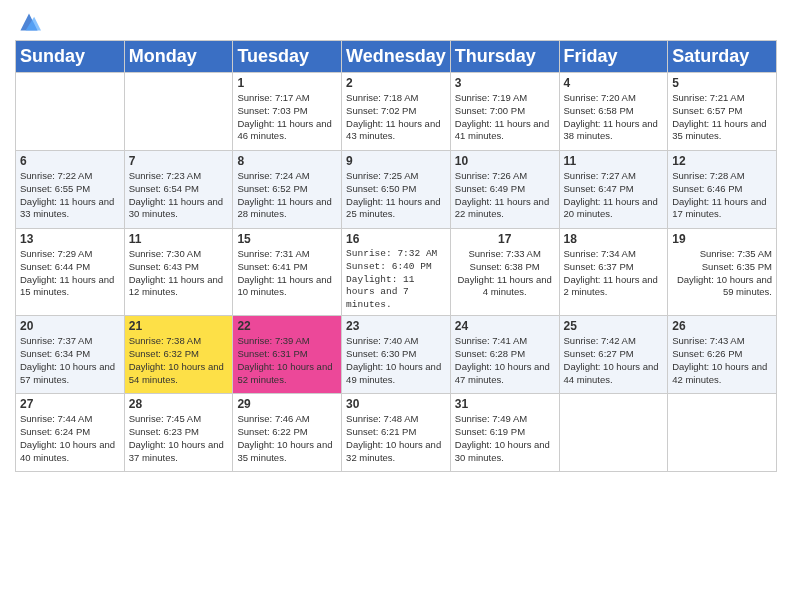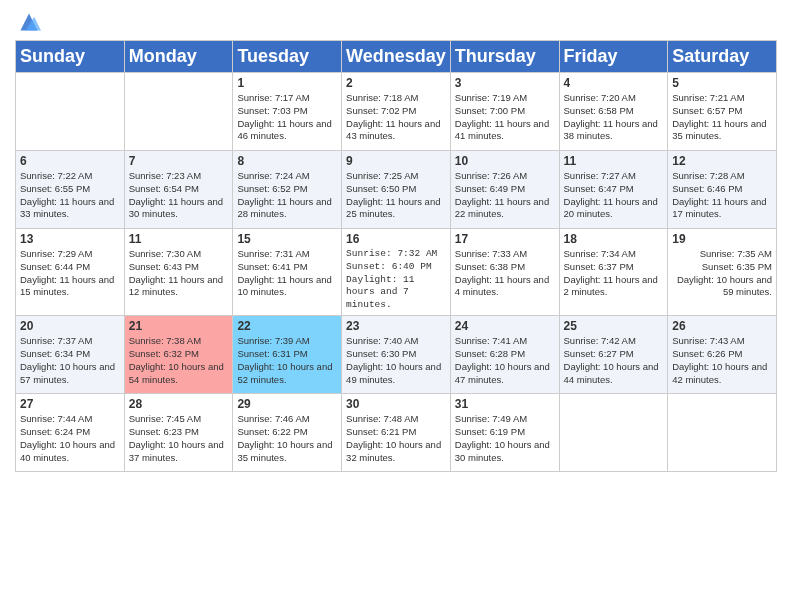--- a/index.html
+++ b/index.html
@@ -240,21 +240,21 @@
             <div class="day-info" style="white-space: pre-line;">Sunrise: 7:31 AM
 Sunset: 6:41 PM
 Daylight: 11 hours and 10 minutes.</div>
           </td>
           <td style="background: rgb(255, 255, 255);">
             <span class="day-number">16</span>
             <div class="day-info" style="white-space: pre-line; font-family: Liberation Mono, monospace;">Sunrise: 7:32 AM
 Sunset: 6:40 PM
 Daylight: 11 hours and 7 minutes.</div>
           </td>
-          <td style="background: rgb(255, 255, 255);">
+          <td style="background: rgb(255, 255, 255); text-align: center;">
             <span class="day-number">17</span>
             <div class="day-info" style="white-space: pre-line;">Sunrise: 7:33 AM
 Sunset: 6:38 PM
 Daylight: 11 hours and 4 minutes.</div>
           </td>
           <td style="background: rgb(255, 255, 255);">
             <span class="day-number">18</span>
             <div class="day-info" style="white-space: pre-line;">Sunrise: 7:34 AM
 Sunset: 6:37 PM
 Daylight: 11 hours and 2 minutes.</div>
@@ -266,27 +266,27 @@
 Daylight: 10 hours and 59 minutes.</div>
           </td>
         </tr>
         <tr>
           <td style="background: rgb(240, 244, 250);">
             <span class="day-number">20</span>
             <div class="day-info" style="white-space: pre-line;">Sunrise: 7:37 AM
 Sunset: 6:34 PM
 Daylight: 10 hours and 57 minutes.</div>
           </td>
-          <td style="background: #fca5a5;">
+          <td style="background: #fde047;">
             <span class="day-number">21</span>
             <div class="day-info" style="white-space: pre-line;">Sunrise: 7:38 AM
 Sunset: 6:32 PM
 Daylight: 10 hours and 54 minutes.</div>
           </td>
-          <td style="background: #7dd3fc;">
+          <td style="background: #ec4899;">
             <span class="day-number">22</span>
             <div class="day-info" style="white-space: pre-line;">Sunrise: 7:39 AM
 Sunset: 6:31 PM
 Daylight: 10 hours and 52 minutes.</div>
           </td>
           <td style="background: rgb(240, 244, 250);">
             <span class="day-number">23</span>
             <div class="day-info" style="white-space: pre-line;">Sunrise: 7:40 AM
 Sunset: 6:30 PM
 Daylight: 10 hours and 49 minutes.</div>

